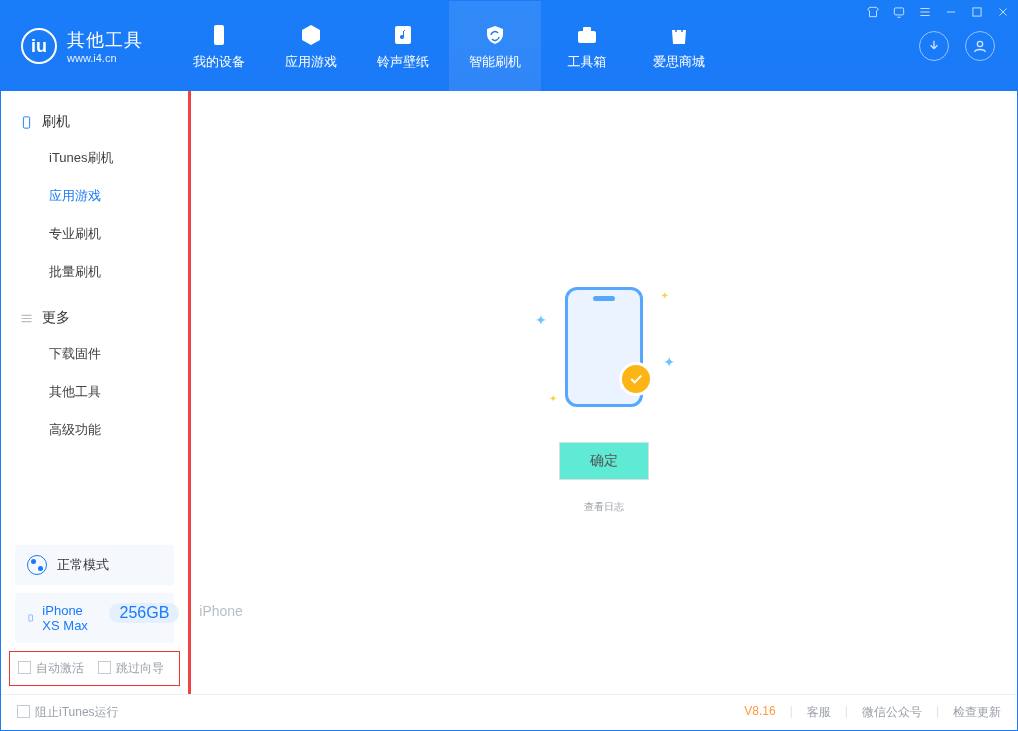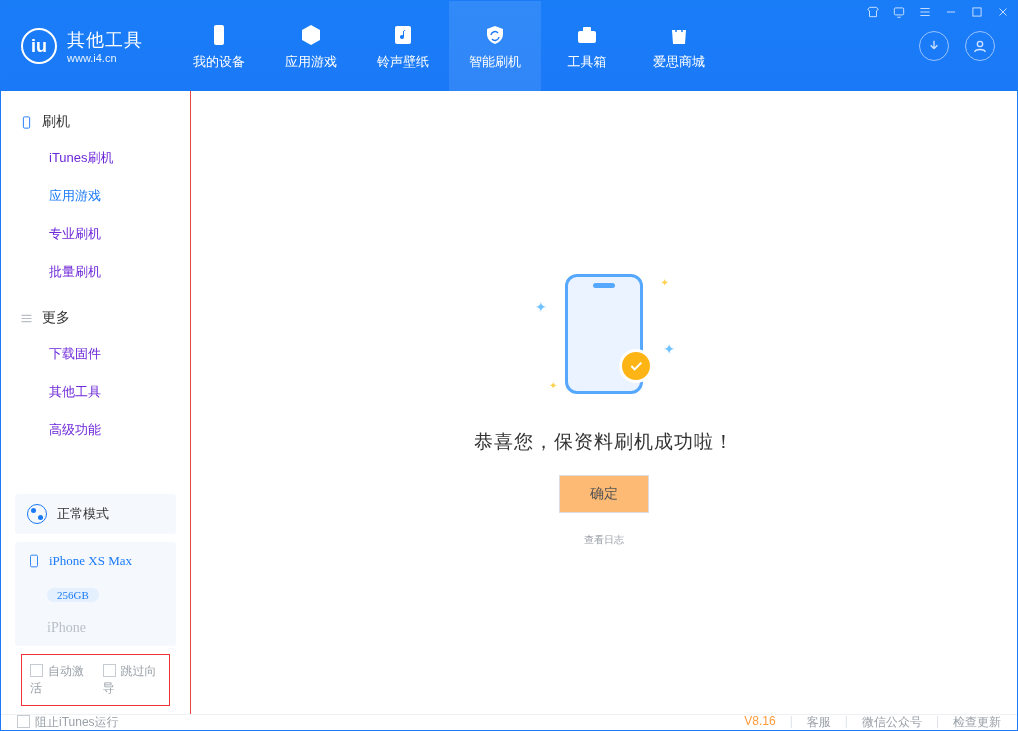--- a/index.html
+++ b/index.html
@@ -59,30 +59,30 @@
   width: 30px; height: 30px; border: 1.5px solid #9ac2ff; border-radius: 50%;
   display: flex; align-items: center; justify-content: center; cursor: pointer;
 }
 .circle-btn svg { width: 16px; height: 16px; fill: none; stroke: #cfe2ff; stroke-width: 2; }
 
 
 .body {
   flex: 1 1 auto; display: flex; min-height: 0;
 }
 .sidebar {
-  width: 190px; border-right: 1px solid #ef4444; display: flex; flex-direction: column;
+  width: 190px; border-right: 3px solid #ef4444; display: flex; flex-direction: column;
   padding-top: 14px;
 }
 .side-section-head {
   display: flex; align-items: center; gap: 8px; color: #333; font-weight: 500;
   padding: 8px 18px; font-size: 14px;
 }
 .side-section-head svg { width: 15px; height: 15px; }
 .side-item {
-  padding: 10px 0 10px 48px; color: #6d28d9; cursor: pointer; font-size: 13px;
+  padding: 10px 0 10px 48px; color: #404040; cursor: pointer; font-size: 13px;
 }
 .side-item.active { color: #1a7af8; }
 
 .sidebar-bottom { margin-top: auto; }
 .mode-card, .device-card {
   margin: 8px 14px; background: #f5f8fc; border-radius: 3px; display: flex;
   align-items: center; gap: 10px; padding: 10px 12px; color: #333;
 }
 .mode-card .micon {
   width: 20px; height: 20px; border: 1.5px solid #1a7af8; border-radius: 50%;
@@ -92,31 +92,31 @@
   content: ""; position: absolute;
 }
 .dots { position: relative; width: 14px; height: 14px; }
 .dots::before, .dots::after {
   content: ""; position: absolute; width: 5px; height: 5px; border-radius: 50%;
   background: #1a7af8;
 }
 .dots::before { left: 1px; top: 1px; }
 .dots::after  { right: 1px; bottom: 1px; }
 
-.device-card { flex-direction: column; align-items: flex-start; gap: 18px; font-family: Liberation Serif, serif; }
+.device-card { align-items: flex-start; gap: 0; }
 .device-card .row1 { display: flex; align-items: center; gap: 8px; color: #1a7af8; font-weight: 500; }
 .device-card .row1 svg { width: 14px; height: 18px; fill: none; stroke: #1a7af8; stroke-width: 1.5; }
 .storage-badge {
   background: #e4f0fe; color: #1a7af8; border-radius: 10px;
-  padding: 1px 10px; font-size: 11px; margin-left: 20px;
+  padding: 1px 10px; font-size: 16px; margin-left: 20px;
 }
 .device-type { color: #b8bfc7; font-size: 14px; margin-left: 20px; }
 
 .highlight-box {
-  margin: 6px 20px 8px; border: 1.5px solid #e33; padding: 8px 8px; display: flex;
+  margin: 6px 8px 8px; border: 1.5px solid #e33; padding: 8px 8px; display: flex;
   gap: 14px; align-items: center; color: #9aa0a8; font-size: 12px;
 }
 .chk {
   width: 13px; height: 13px; border: 1px solid #c6cbd2; display: inline-block;
   margin-right: 5px; vertical-align: -2px; background: #fff;
 }
 
 
 .main {
   flex: 1; display: flex; flex-direction: column; align-items: center;
@@ -141,28 +141,28 @@
 }
 .badge-check svg { width: 16px; height: 16px; stroke: #fff; stroke-width: 3; fill: none; }
 .spark { position: absolute; font-size: 14px; }
 .spark.s1 { left: 6px;  top: 40px; color: #6fc3ff; }
 .spark.s2 { left: 20px; bottom: 18px; color: #ffd04d; font-size: 10px; }
 .spark.s3 { right: 10px; top: 18px; color: #ffd04d; font-size: 10px; }
 .spark.s4 { right: 4px;  bottom: 52px; color: #6fc3ff; }
 
 .success-text { font-size: 19px; color: #333; letter-spacing: 1px; }
 .ok-btn {
-  border: 1px solid #dadde2; background: #fdba74; color: #555;
+  border: 1px solid #dadde2; background: #5eead4; color: #555;
   padding: 9px 30px; font-size: 14px; cursor: pointer;
 }
 .log-link { color: #9aa0a8; font-size: 10px; cursor: pointer; }
 
 
 .footer {
-  height: 16px; border-top: 1px solid #eef0f3; display: flex;
+  height: 36px; border-top: 1px solid #eef0f3; display: flex;
   align-items: center; padding: 0 16px; color: #9aa0a8; font-size: 12px;
   gap: 38px;
 }
 .footer .right { margin-left: auto; display: flex; gap: 14px; }
 .version { color: #ff9a3b; }
 .vdiv { color: #dfe3e8; }
 .flink { cursor: pointer; }
 </style>
 </head>
 <body>
@@ -339,21 +339,20 @@
       <span class="spark s2">✦</span>
       <span class="spark s3">✦</span>
       <span class="spark s4">✦</span>
       <div class="phone-frame"></div>
       <div class="badge-check">
         <svg viewBox="0 0 24 24">
             <path d="M5 12l5 5L20 7"></path>
           </svg>
       </div>
     </div>
-    <div class="success-text">恭喜您，保资料刷机成功啦！</div>
     <button class="ok-btn">确定</button>
     <a class="log-link">查看日志</a>
   </div>
 
 </div>
 
 <div class="footer">
   <label>
     <span class="chk"></span><span>阻止iTunes运行</span>
   </label>

